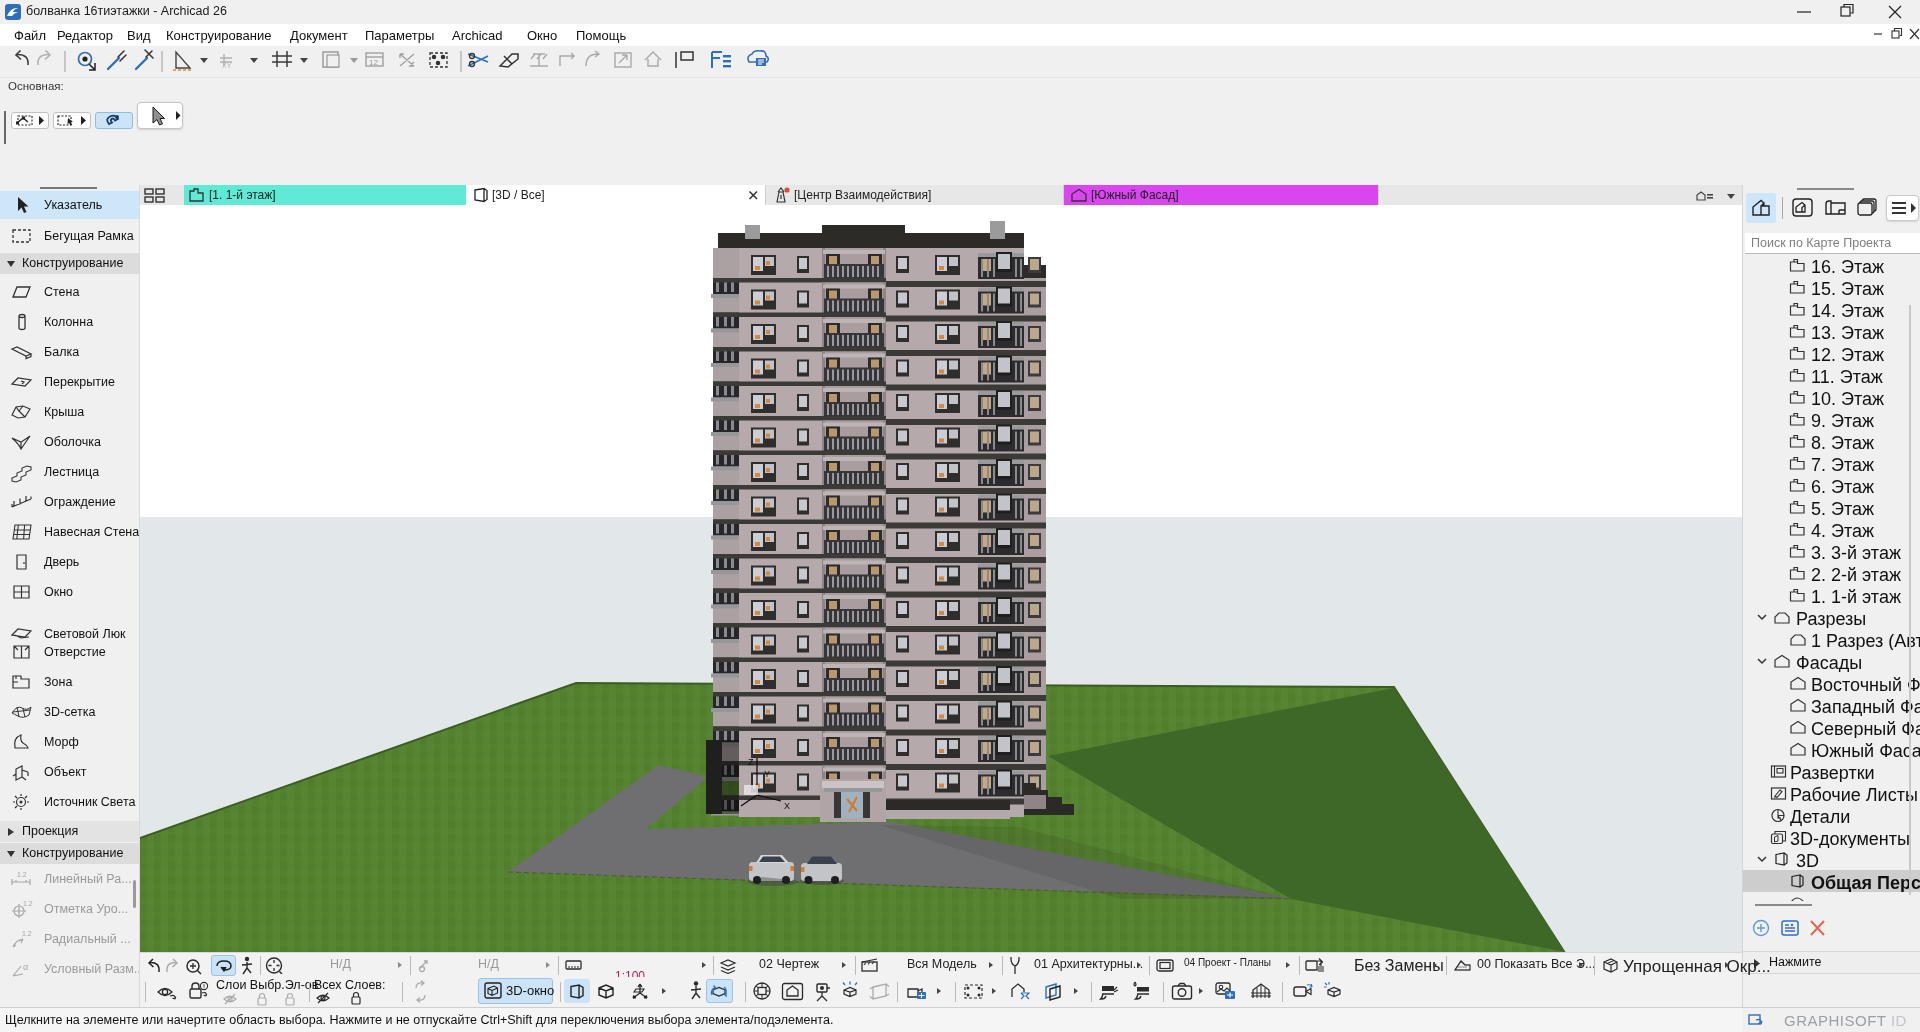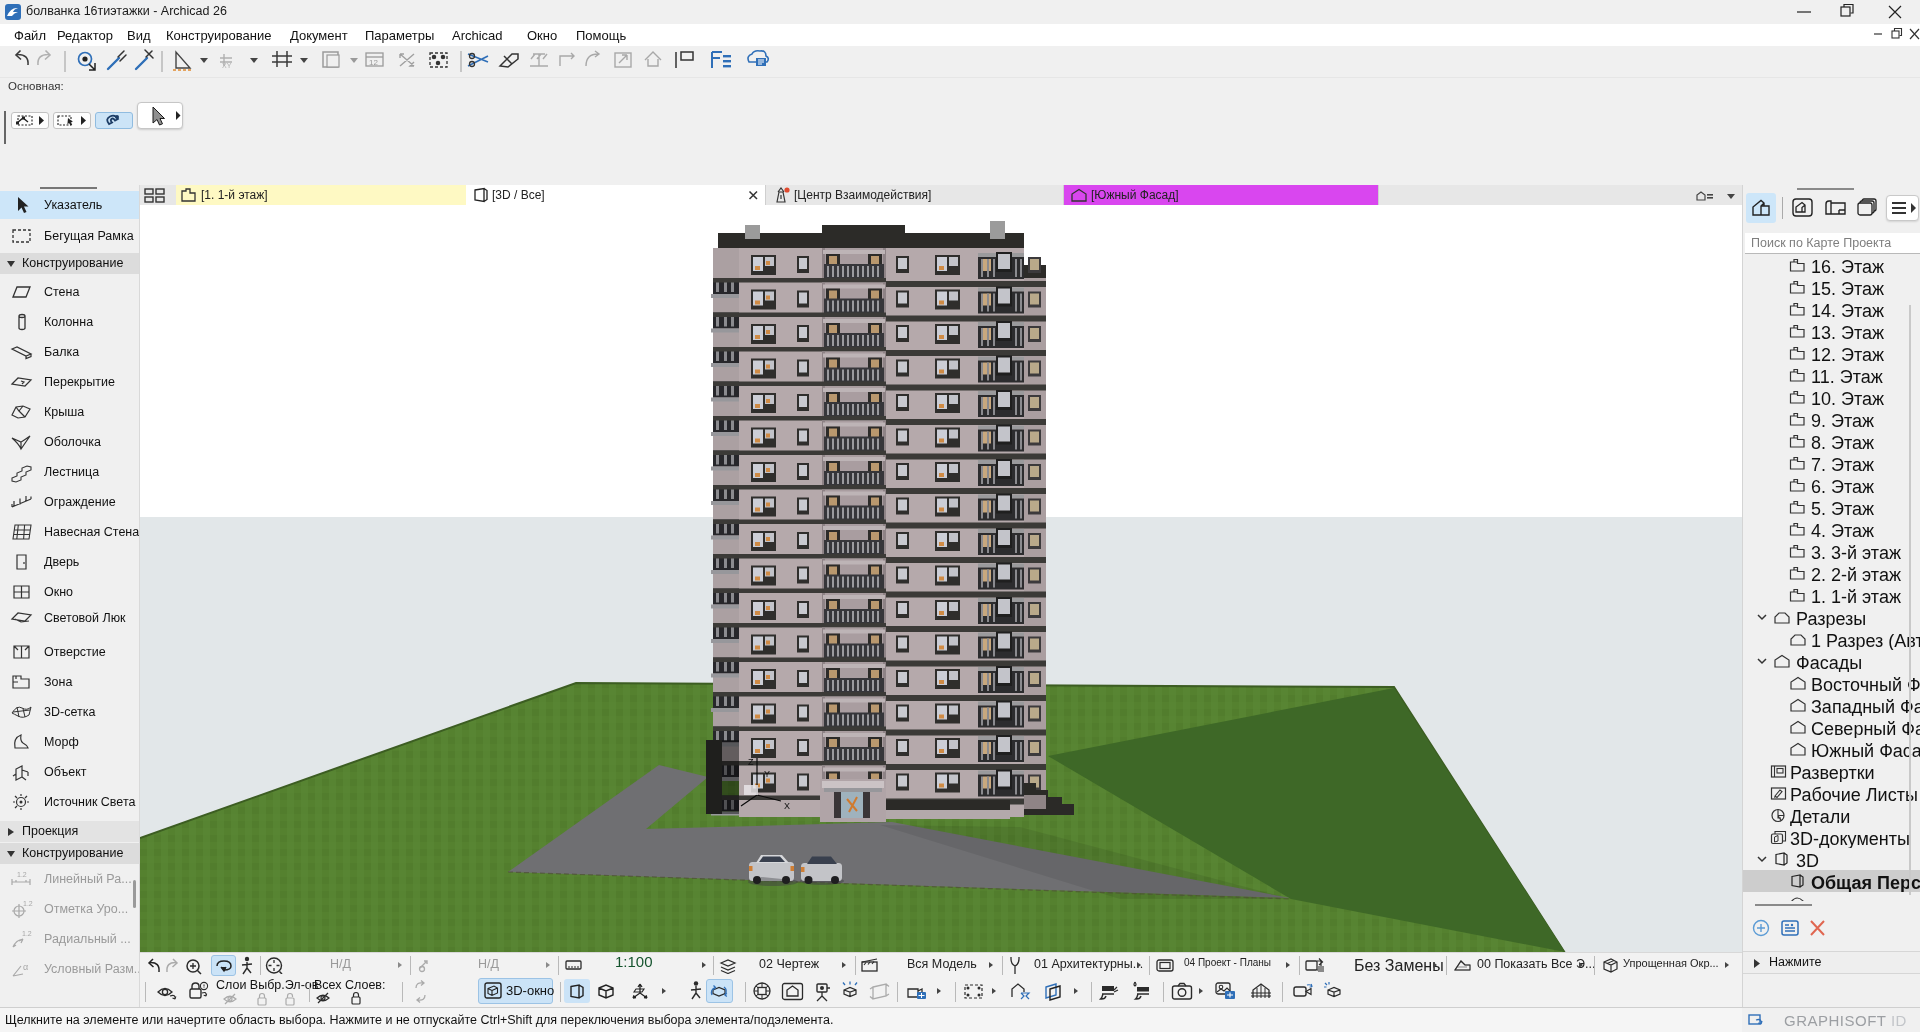--- a/index.html
+++ b/index.html
@@ -185,21 +185,21 @@
 
 <div class="abs" id="tabbar">
  <svg class="abs" style="left:4px;top:3px" width="22" height="15">
       <g fill="none" stroke="#333" stroke-width="1.4">
         <rect x="1" y="1" width="8" height="5"></rect>
         <rect x="12" y="1" width="8" height="5"></rect>
         <rect x="1" y="9" width="8" height="5"></rect>
         <rect x="12" y="9" width="8" height="5"></rect>
       </g>
     </svg>
- <div class="tab" style="left:36px;width:298px;background:#fef9c3">
+ <div class="tab" style="left:44px;width:298px;background:#5eead4">
    <svg class="abs" style="left:4px;top:2px" width="18" height="16">
         <path d="M2 14 L2 4 L6 4 L6 2 L10 2 L10 6 L15 6 L15 14 Z" fill="none" stroke="#333" stroke-width="1.3"></path>
       </svg>
    <span class="abs" style="left:25px;top:3px">[1. 1-й этаж]</span>
  </div>
  <div class="tab" style="left:326px;width:300px;background:#fff;border-right:1px solid #cfcfcf">
    <svg class="abs" style="left:6px;top:2px" width="18" height="16">
         <path d="M3 3 L12 1.5 L12 14.5 L3 13 Z M12 1.5 L15 3.5 L15 12.5 L12 14.5" fill="none" stroke="#222" stroke-width="1.3"></path>
       </svg>
    <span class="abs" style="left:26px;top:3px">[3D / Все]</span>
@@ -664,21 +664,21 @@
       <path d="M3 10 L10 3 M7 3 L10 3 L10 6" stroke="#ababab" stroke-width="1.4" fill="none"></path>
       <circle cx="5" cy="11" r="2.5" fill="none" stroke="#ababab" stroke-width="1.3"></circle>
     </svg>
 <div class="abs" style="left:338px;top:4px;font-size:12.5px;color:#9a9a9a;white-space:nowrap">Н/Д</div>
 <div class="ddarrow" style="left:406px;top:9px;border-left-color:#8a8a8a"></div>
 <div class="sep" style="left:418px;top:3px;height:19px"></div>
 <svg class="abs" style="left:425px;top:7px" width="18" height="11">
       <rect x="1" y="1" width="15" height="8" rx="1" fill="none" stroke="#2b2b2b" stroke-width="1.3"></rect>
       <path d="M4 6 L4 8 M7 6 L7 8 M10 6 L10 8 M13 6 L13 8" stroke="#2b2b2b" stroke-width="1" fill="none"></path>
     </svg>
-<div class="abs" style="left:475px;top:0;font-size:15px;color:#14532d;white-space:nowrap">1:100</div>
+<div class="abs" style="left:475px;top:16px;font-size:12px;color:#be185d;white-space:nowrap">1:100</div>
 <div class="ddarrow" style="left:562px;top:9px;border-left-color:#444"></div>
 <div class="sep" style="left:573px;top:3px;height:19px"></div>
 <svg class="abs" style="left:579px;top:4px" width="18" height="17">
       <path d="M2 6 L9 3 L16 6 L9 9 Z M2 10 L9 13 L16 10 M2 13.5 L9 16.5 L16 13.5" stroke="#2b2b2b" stroke-width="1.2" fill="none"></path>
     </svg>
 <div class="abs" style="left:619px;top:4px;font-size:12.5px;color:#222;white-space:nowrap">02 Чертеж</div>
 <div class="ddarrow" style="left:702px;top:9px;border-left-color:#444"></div>
 <div class="sep" style="left:715px;top:3px;height:19px"></div>
 <svg class="abs" style="left:721px;top:5px" width="18" height="15">
       <rect x="1" y="4" width="15" height="9" fill="none" stroke="#2b2b2b" stroke-width="1.3"></rect>
@@ -712,21 +712,21 @@
       <path d="M2 13 L8 4 L12 8 L17 8 M2 13 L17 13 Z M4 10 L14 10" stroke="#ababab" stroke-width="1.3" fill="none"></path>
       <path d="M2 13 L17 13 L17 8 L12 8 L8 4 Z" stroke="#2b2b2b" stroke-width="1.2" fill="none"></path>
     </svg>
 <div class="abs" style="left:1337px;top:4px;font-size:12.5px;color:#222;white-space:nowrap">00 Показать Все Э...</div>
 <div class="ddarrow" style="left:1439px;top:9px;border-left-color:#444"></div>
 <div class="sep" style="left:1454px;top:3px;height:19px"></div>
 <svg class="abs" style="left:1461px;top:4px" width="19" height="17">
       <path d="M3 5 L10 2 L16 5 L16 12 L10 15 L3 12 Z M3 5 L10 8 L16 5 M10 8 L10 15" stroke="#2b2b2b" stroke-width="1.2" fill="none"></path>
       <path d="M13 3.5 L6 6.5" stroke="#2b2b2b" stroke-width="1" fill="none"></path>
     </svg>
-<div class="abs" style="left:1483px;top:4px;font-size:11px;color:#222;white-space:nowrap">Упрощенная Окр...</div>
+<div class="abs" style="left:1483px;top:4px;font-size:17px;color:#222;white-space:nowrap">Упрощенная Окр...</div>
 <div class="ddarrow" style="left:1585px;top:9px;border-left-color:#444"></div>
 </div>
 <div class="abs" id="bbar2">
 <div class="sep" style="left:5px;top:5px;height:20px"></div>
 <svg class="abs" style="left:16px;top:5px" width="22" height="21">
       <path d="M2 10 Q9 3 16 10 Q9 17 2 10 Z" stroke="#2b2b2b" stroke-width="1.3" fill="none"></path>
       <circle cx="9" cy="10" r="2.6" fill="none" stroke="#2b2b2b" stroke-width="1.3"></circle>
       <path d="M14 14 Q20 12 19 17 M19 17 l-2.5 -1 m2.5 1 l.8 -2.6" stroke="#2b2b2b" stroke-width="1.2" fill="none"></path>
     </svg>
 <svg class="abs" style="left:47px;top:4px" width="22" height="21">
@@ -971,21 +971,21 @@
         <path d="M8 4 L17 4 L17 18 L8 18 Z M15 11 L15 13" fill="none" stroke="#333" stroke-width="1.2"></path>
       </svg>
       <span class="lbl">Дверь</span>
     </div>
  <div class="prow" style="top:393px">
       <svg width="26" height="22">
         <path d="M5 5 L20 5 L20 17 L5 17 Z M12.5 5 L12.5 17 M5 11 L20 11" fill="none" stroke="#333" stroke-width="1.2"></path>
       </svg>
       <span class="lbl">Окно</span>
     </div>
- <div class="prow" style="top:419px">
+ <div class="prow" style="top:435px">
       <svg width="26" height="22">
         <path d="M3 12 L9 6 L22 8 L16 14 Z M6 12 L12 15 L20 14" fill="none" stroke="#333" stroke-width="1.2"></path>
       </svg>
       <span class="lbl">Световой Люк</span>
     </div>
  <div class="prow" style="top:453px">
       <svg width="26" height="22">
         <path d="M5 5 L20 5 L20 17 L5 17 Z M12.5 5 L12.5 17 M5 5 L9 9 M20 5 L16 9" fill="none" stroke="#333" stroke-width="1.2"></path>
       </svg>
       <span class="lbl">Отверстие</span>

